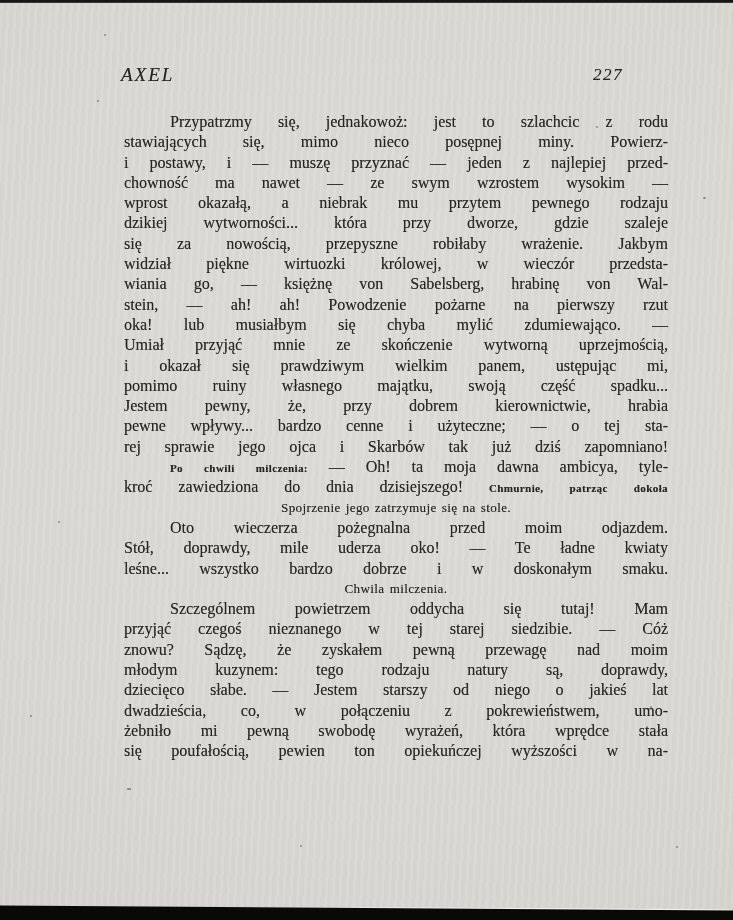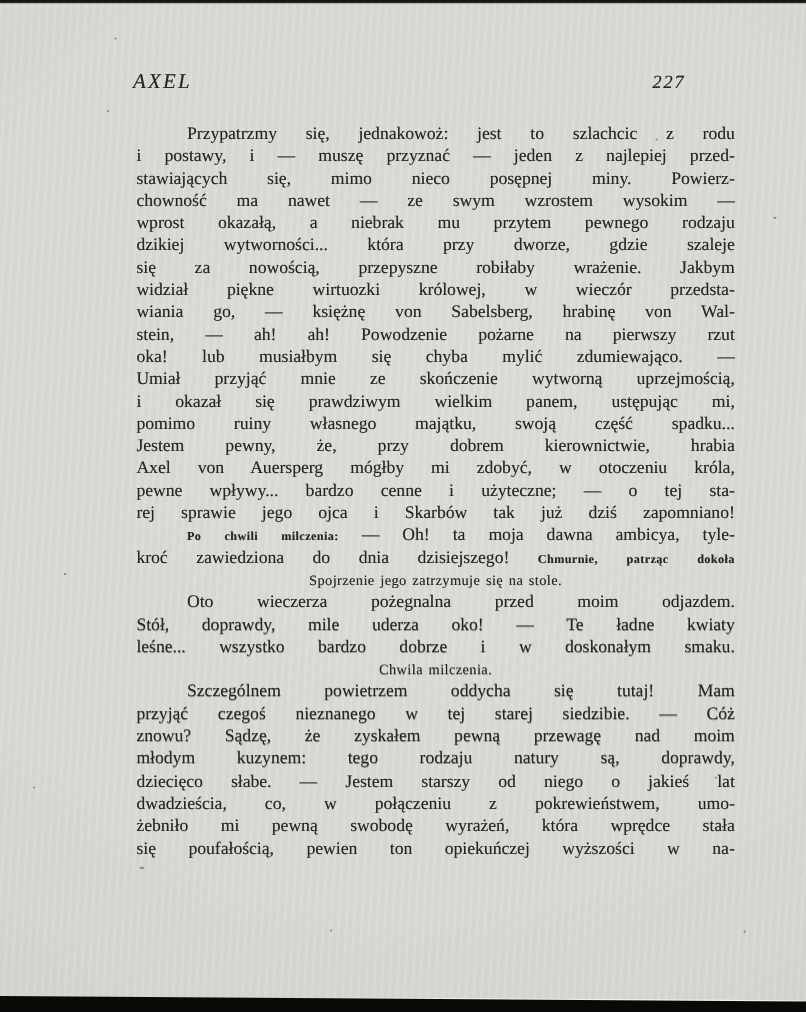--- a/index.html
+++ b/index.html
@@ -118,35 +118,34 @@
 
   <div class="photo-edge-top"></div>
 
   <div class="running-header">
     <span class="page-title">AXEL</span>
     <span class="page-number">227</span>
   </div>
 
   <div class="body-text">
       <div class="line indent"><span class="seg-normal">Przypatrzmy się, jednakowoż: jest to szlachcic z rodu</span></div>
+      <div class="line"><span class="seg-normal">stawiających się, mimo nieco posępnej miny. Powierz-</span></div>
       <div class="line"><span class="seg-normal">i postawy, i — muszę przyznać — jeden z najlepiej przed-</span></div>
-      <div class="line"><span class="seg-normal">stawiających się, mimo nieco posępnej miny. Powierz-</span></div>
       <div class="line"><span class="seg-normal">chowność ma nawet — ze swym wzrostem wysokim —</span></div>
       <div class="line"><span class="seg-normal">wprost okazałą, a niebrak mu przytem pewnego rodzaju</span></div>
       <div class="line"><span class="seg-normal">dzikiej wytworności... która przy dworze, gdzie szaleje</span></div>
       <div class="line"><span class="seg-normal">się za nowością, przepyszne robiłaby wrażenie. Jakbym</span></div>
       <div class="line"><span class="seg-normal">widział piękne wirtuozki królowej, w wieczór przedsta-</span></div>
       <div class="line"><span class="seg-normal">wiania go, — księżnę von Sabelsberg, hrabinę von Wal-</span></div>
       <div class="line"><span class="seg-normal">stein, — ah! ah! Powodzenie pożarne na pierwszy rzut</span></div>
       <div class="line"><span class="seg-normal">oka! lub musiałbym się chyba mylić zdumiewająco. —</span></div>
       <div class="line"><span class="seg-normal">Umiał przyjąć mnie ze skończenie wytworną uprzejmością,</span></div>
       <div class="line"><span class="seg-normal">i okazał się prawdziwym wielkim panem, ustępując mi,</span></div>
       <div class="line"><span class="seg-normal">pomimo ruiny własnego majątku, swoją część spadku...</span></div>
       <div class="line"><span class="seg-normal">Jestem pewny, że, przy dobrem kierownictwie, hrabia</span></div>
-      <div class="line"><span class="seg-normal">Axel von Auersperg mógłby mi zdobyć, w otoczeniu króla,</span></div>
       <div class="line"><span class="seg-normal">pewne wpływy... bardzo cenne i użyteczne; — o tej sta-</span></div>
       <div class="line"><span class="seg-normal">rej sprawie jego ojca i Skarbów tak już dziś zapomniano!</span></div>
       <div class="line indent"><span class="seg-stage">Po chwili milczenia:</span> <span class="seg-normal">— Oh! ta moja dawna ambicya, tyle-</span></div>
       <div class="line"><span class="seg-normal">kroć zawiedziona do dnia dzisiejszego!</span> <span class="seg-stage">Chmurnie, patrząc dokoła</span></div>
       <div class="center-stage">Spojrzenie jego zatrzymuje się na stole.</div>
       <div class="line indent"><span class="seg-normal">Oto wieczerza pożegnalna przed moim odjazdem.</span></div>
       <div class="line"><span class="seg-normal">Stół, doprawdy, mile uderza oko! — Te ładne kwiaty</span></div>
       <div class="line"><span class="seg-normal">leśne... wszystko bardzo dobrze i w doskonałym smaku.</span></div>
       <div class="center-stage">Chwila milczenia.</div>
       <div class="line indent"><span class="seg-normal">Szczególnem powietrzem oddycha się tutaj! Mam</span></div>

